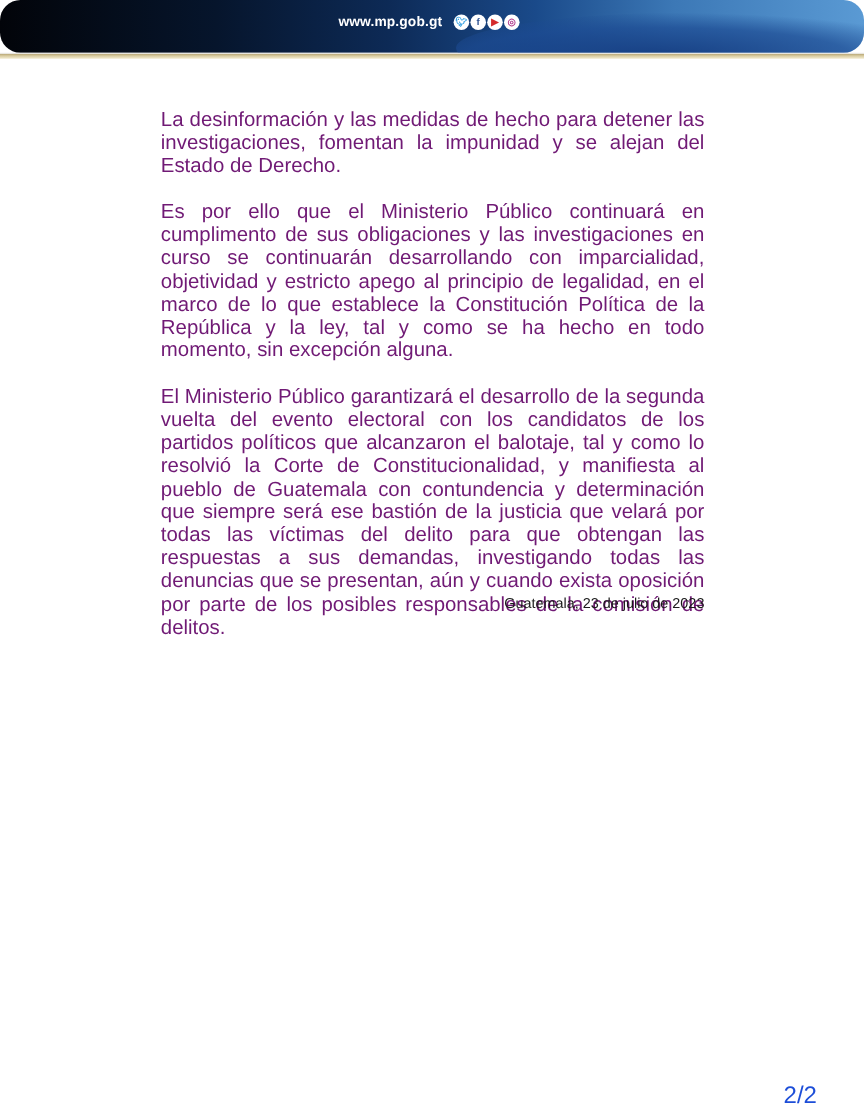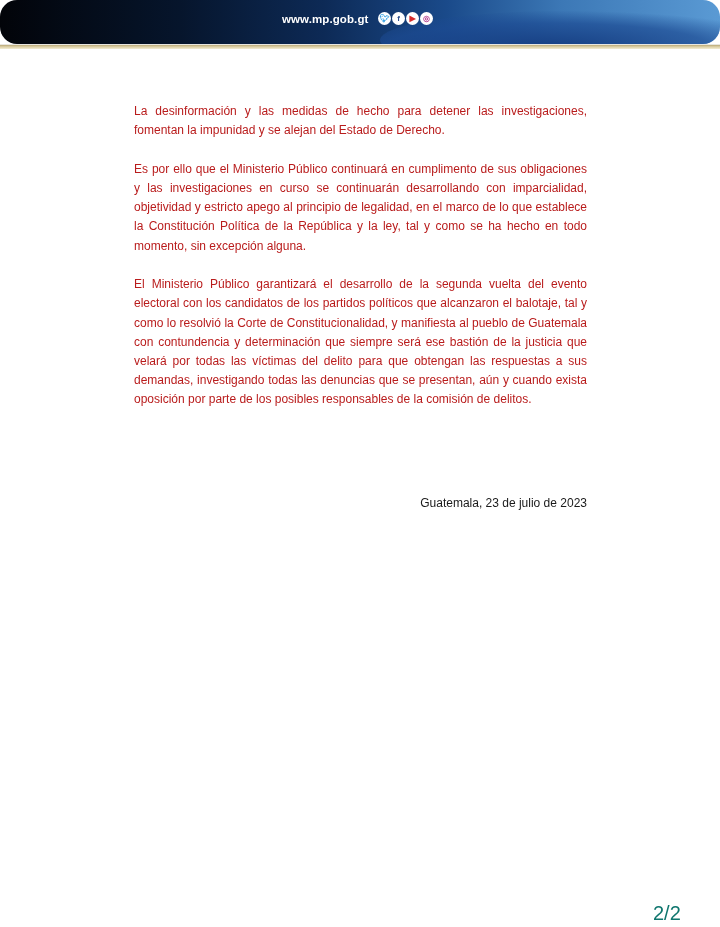--- a/index.html
+++ b/index.html
@@ -33,31 +33,31 @@
   .ico.tw { color: #2a9be0; }
   .ico.fb { color: #2b4f8f; }
   .ico.yt { color: #d52b2b; }
   .ico.ig { color: #b03a8c; }
   .rule-white { position: absolute; left: 0; top: 44px; width: 720px; height: 1px; background: #e8e6df; }
   .rule-gold {
     position: absolute; left: 0; top: 45px; width: 720px; height: 4px;
     background: linear-gradient(180deg, #b9a878 0%, #d9ccA0 40%, #f3ecd3 100%);
   }
   .body-text {
-    position: absolute; left: 134px; top: 102px; width: 453px;
-    color: #b91c1c; font-size: 12px; line-height: 19.2px;
+    position: absolute; left: 134px; top: 90px; width: 453px;
+    color: #701a75; font-size: 17px; line-height: 19.2px;
   }
   .body-text p { margin: 0 0 19.4px 0; text-align: justify; }
   .signature {
     position: absolute; left: 134px; top: 494px; width: 453px;
     text-align: right; color: #1a1a1a; font-size: 12px; line-height: 19.2px;
   }
   .page-number {
     position: absolute; left: 653px; top: 902px;
-    color: #0f766e; font-size: 20px;
+    color: #1d4ed8; font-size: 20px;
   }
 </style>
 </head>
 <body>
 
 <div class="header">
   <div class="swoosh"></div>
   <span class="site">www.mp.gob.gt</span>
   <div class="social">
     <span class="ico tw">🐦︎</span>

